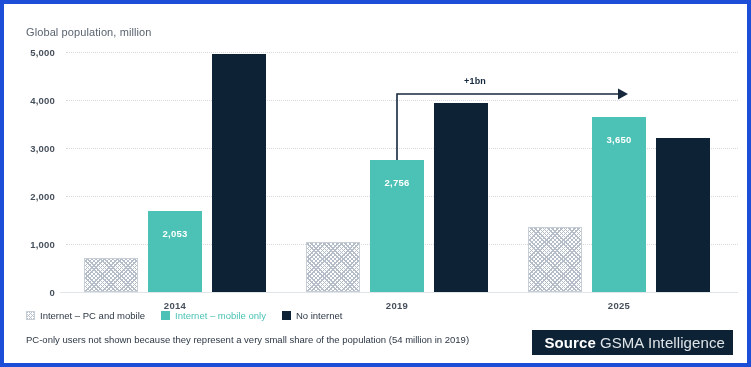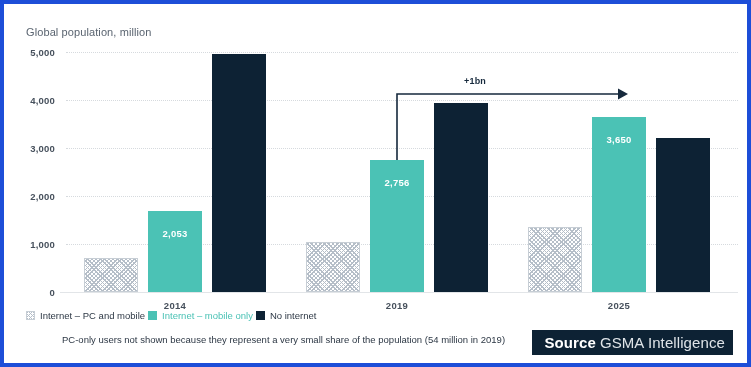--- a/index.html
+++ b/index.html
@@ -116,21 +116,21 @@
     letter-spacing: 0.2px;
     white-space: nowrap;
   }
 
   
   #legend {
     position: absolute;
     left: 22px; top: 306px;
     display: flex;
     align-items: center;
-    gap: 3px;
+    gap: 16px;
   }
   .legend-item {
     display: flex;
     align-items: center;
     gap: 5px;
   }
   .legend-swatch {
     width: 9px; height: 9px;
     flex: 0 0 auto;
   }
@@ -154,21 +154,20 @@
   }
   .legend-label.teal-text { color: #4bc2b5; }
 
   
   #footnote {
     position: absolute;
     left: 22px; top: 330px;
     font-size: 9.5px;
     color: #2d3845;
     white-space: nowrap;
-    margin-left: 36px;
   }
 
   
   #source-badge {
     position: absolute;
     right: 14px; top: 326px;
     background: #0d2234;
     color: #ffffff;
     padding: 4px 8px 4px 12px;
     font-size: 15px;

